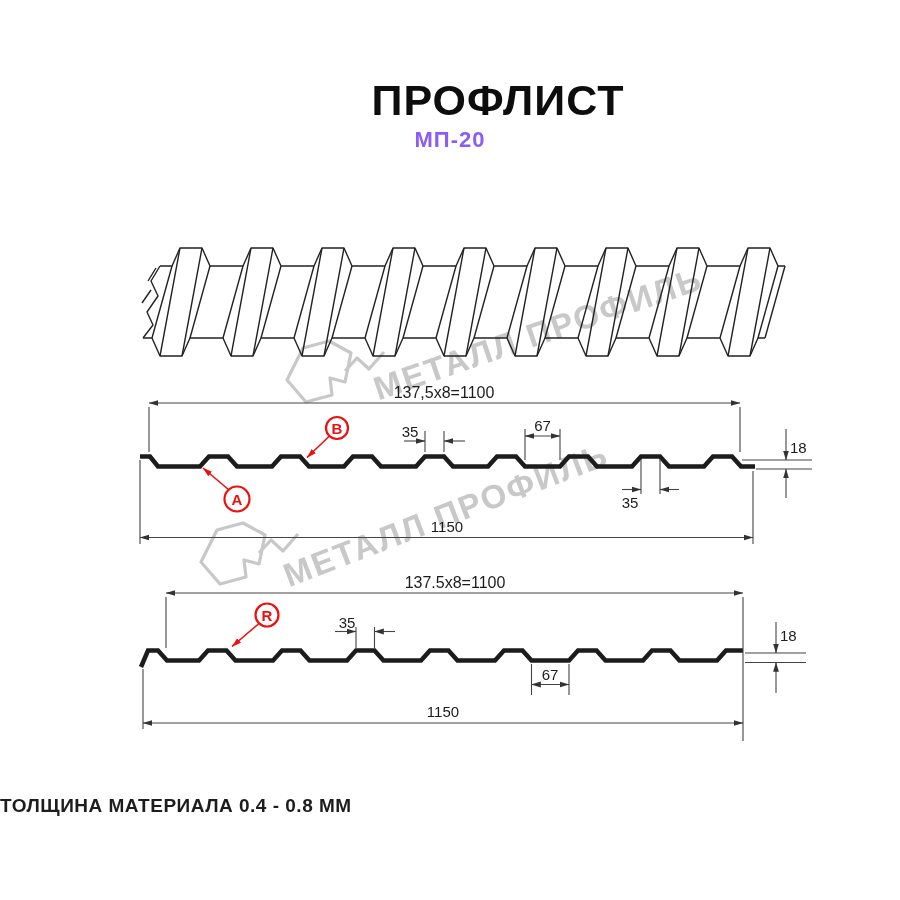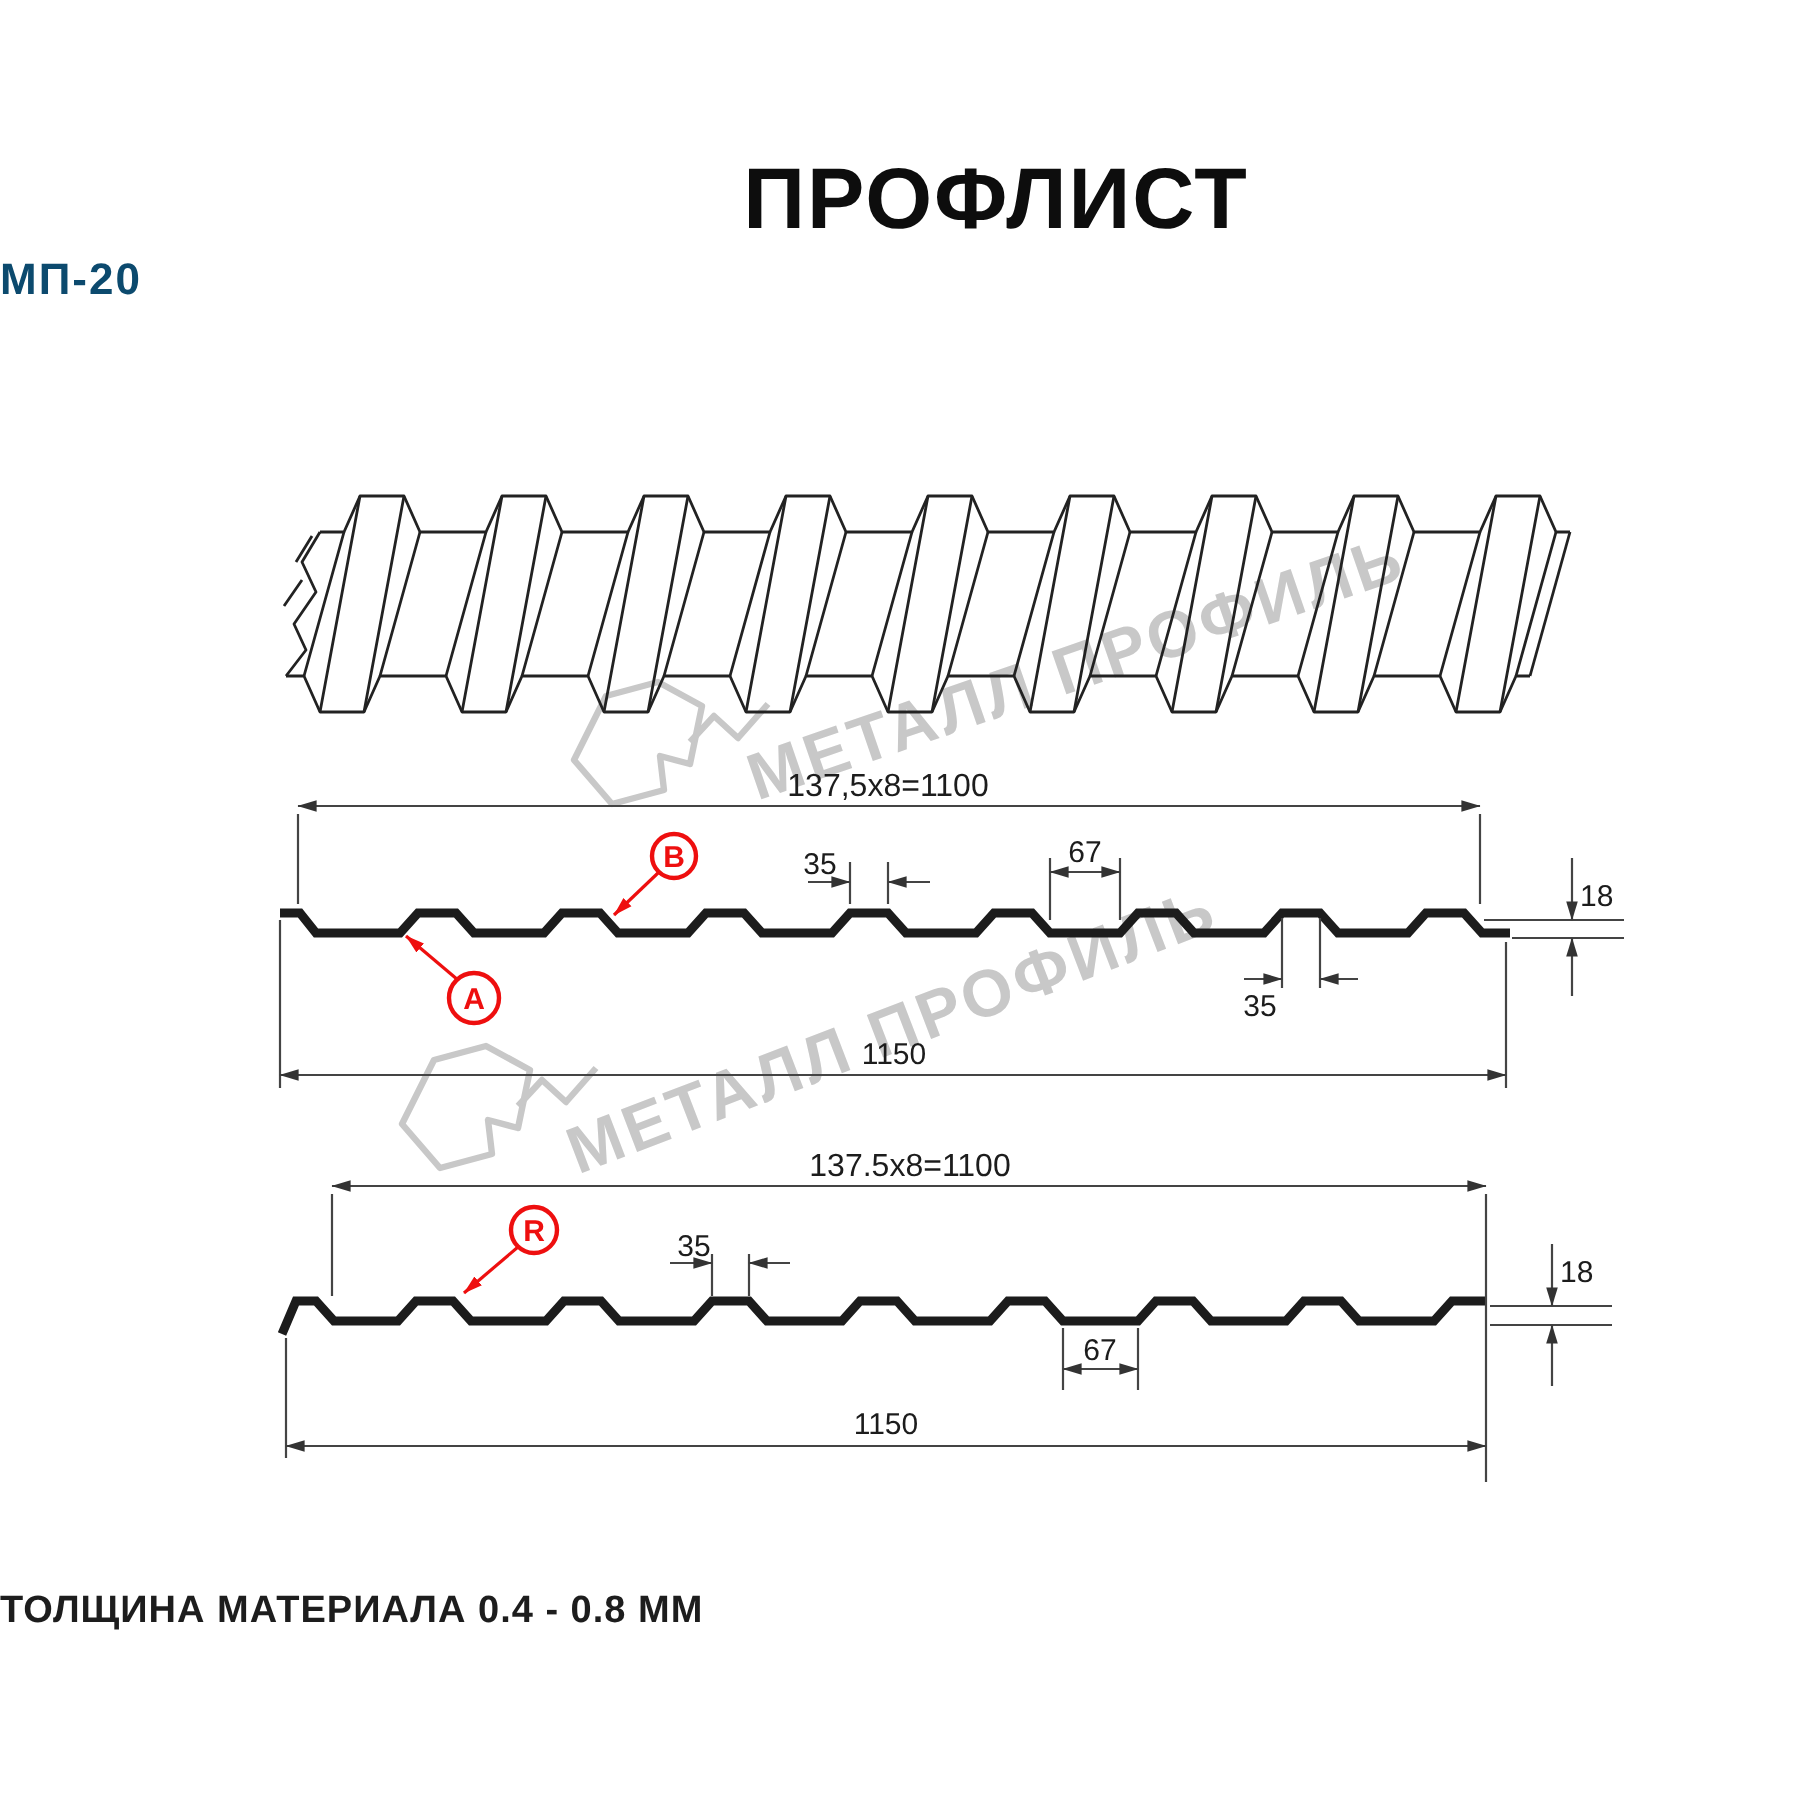--- a/index.html
+++ b/index.html
@@ -1,21 +1,21 @@
 <!DOCTYPE html>
 <html><head>
 <meta charset="utf-8">
 <style>
   html,body{margin:0;padding:0;background:#fff;}
   .page{position:relative;width:900px;height:900px;background:#ffffff;overflow:hidden;
         font-family:"Liberation Sans",sans-serif;}
   .title{position:absolute;top:76px;left:0;width:900px;text-align:center;
          font-size:43px;font-weight:800;letter-spacing:1px;color:#0d0d0d;margin-left:48px;}
-  .subtitle{position:absolute;top:127px;left:0;width:900px;text-align:left;
-         font-size:22px;font-weight:600;letter-spacing:1px;color:#0c4a6e;}
+  .subtitle{position:absolute;top:127px;left:0;width:900px;text-align:center;
+         font-size:22px;font-weight:600;letter-spacing:1px;color:#8b5cf6;}
   .footer-note{position:absolute;top:795px;left:0;width:900px;text-align:left;
          font-size:19px;font-weight:600;letter-spacing:0.5px;color:#1d1d1d;}
   .wm{position:absolute;color:#c8c8c8;}
   .wm .txt{position:absolute;font-weight:700;font-size:33px;letter-spacing:2px;
          white-space:nowrap;transform-origin:left center;color:#c8c8c8;}
   .wm1{left:283px;top:338px;}
   .wm1 .txt{left:92px;top:33px;transform:rotate(-19deg);}
   .wm2{left:197px;top:520px;}
   .wm2 .txt{left:88px;top:38px;transform:rotate(-21deg);}
   svg.drawing{position:absolute;left:0;top:0;}

